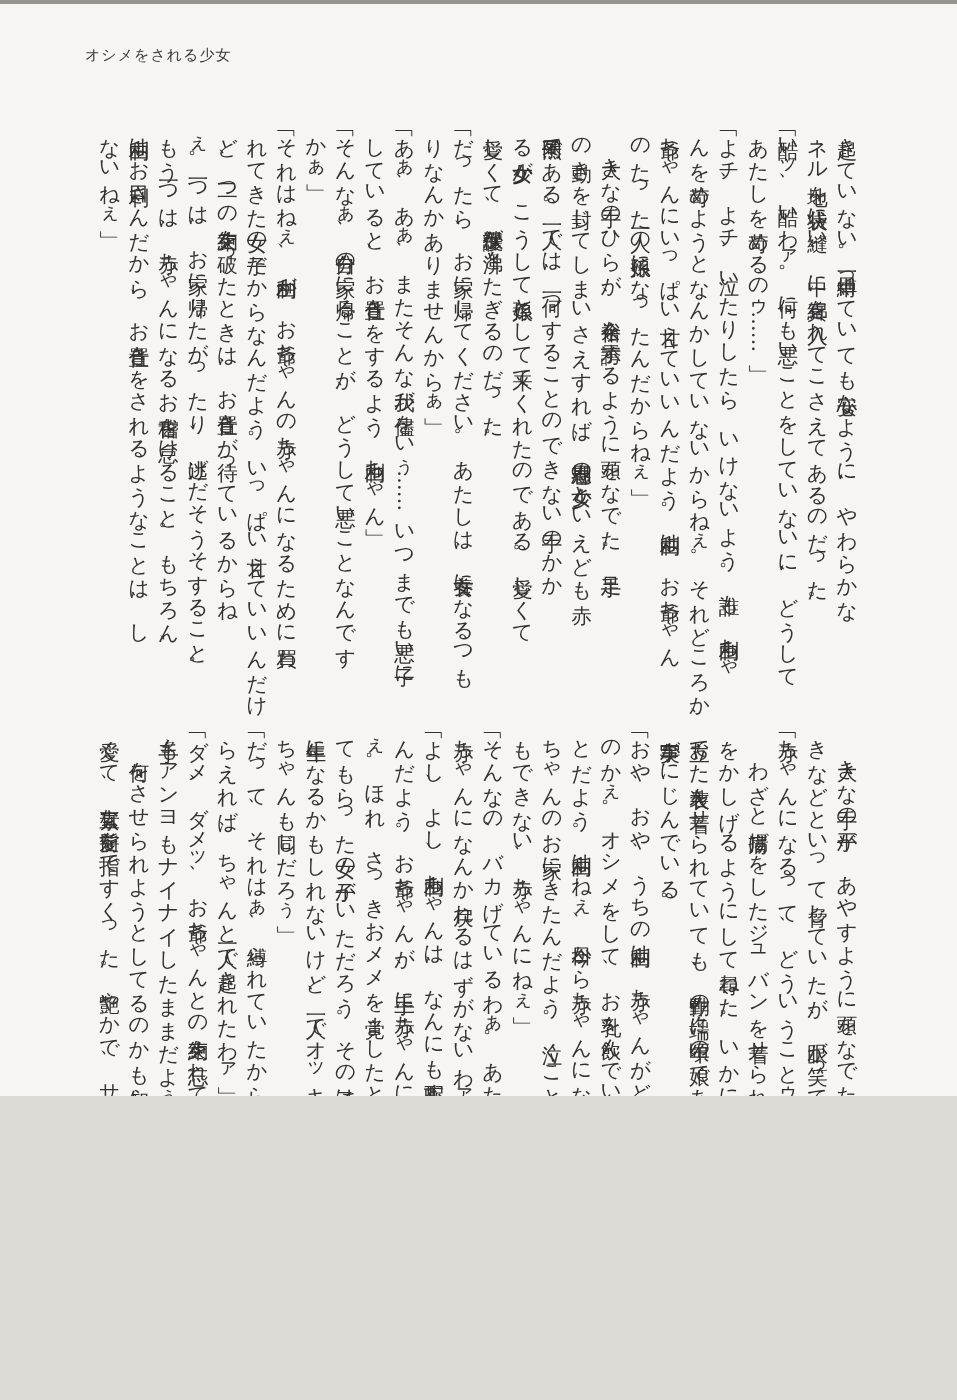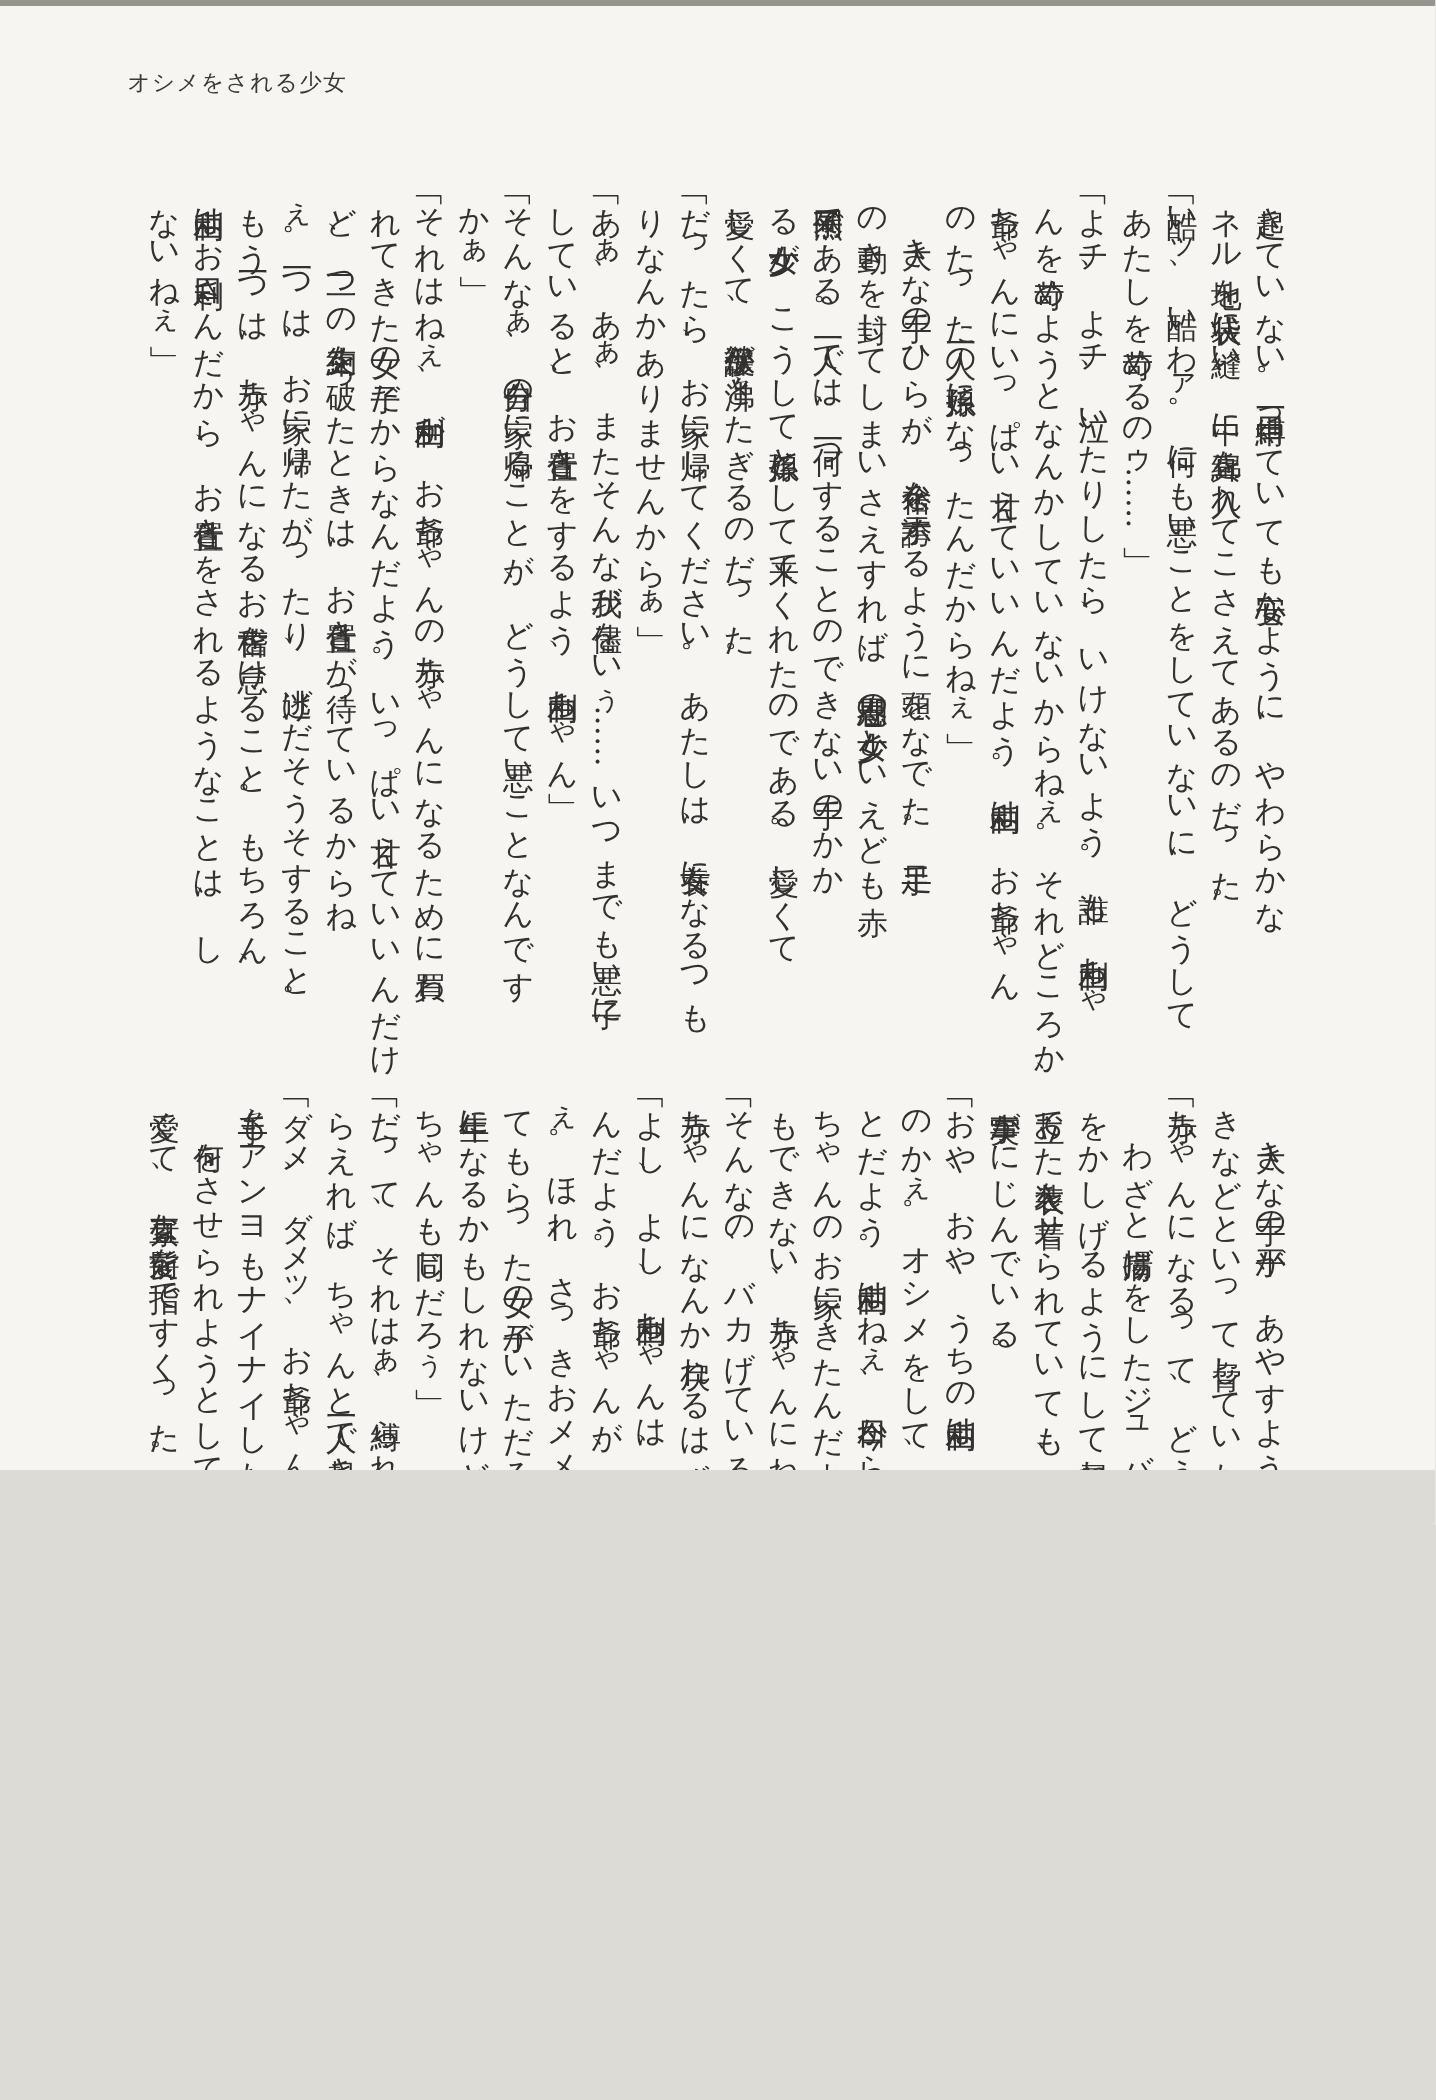--- a/index.html
+++ b/index.html
@@ -3,21 +3,21 @@
 <meta charset="utf-8">
 <style>
   html, body {
     margin: 0;
     padding: 0;
     background: #dddbd6;
   }
   .page {
     position: relative;
     width: 957px;
-    height: 980px;
+    height: 1096px;
     background: #f6f5f2;
     overflow: hidden;
     font-family: "DejaVu Serif", "Liberation Serif", serif;
     color: #333231;
   }
   .scan-edge {
     position: absolute;
     top: 0; left: 0; right: 0;
     height: 4px;
     background: #97948e;

